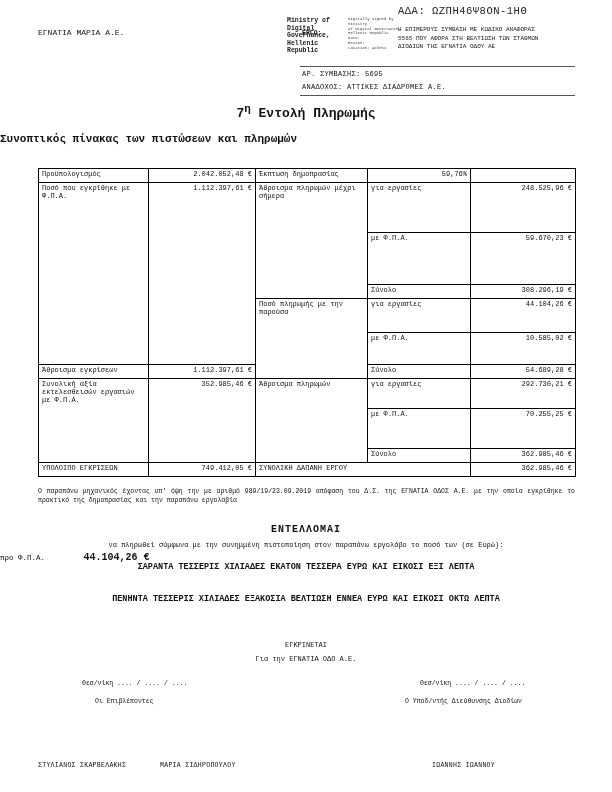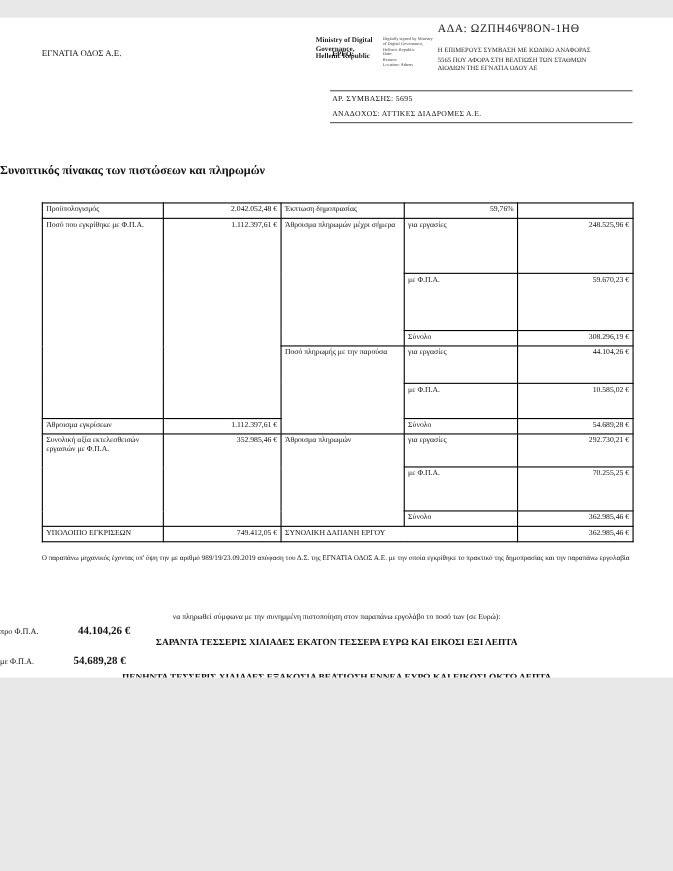--- a/index.html
+++ b/index.html
@@ -1,17 +1,17 @@
 <!DOCTYPE html>
 <html><head>
 <meta charset="utf-8">
 <style>
   html,body{margin:0;padding:0;background:#e8e8e8;}
-  .page{position:relative;width:612px;height:600px;background:#ffffff;
-        font-family:Liberation Serif, serif;color:#111;overflow:hidden;margin:16px auto;}
+  .page{position:relative;width:612px;height:792px;background:#ffffff;
+        font-family:Liberation Mono, monospace;color:#111;overflow:hidden;margin:0 auto;}
   .abs{position:absolute;}
   .ada{font-size:10.5px;letter-spacing:.5px;color:#222;}
   .company{font-size:8px;}
   .stamp-bold{font-size:6.5px;font-weight:bold;line-height:7.5px;white-space:pre-line;color:#222;}
   .stamp-tiny{font-size:4px;line-height:4.8px;white-space:pre-line;color:#444;}
   .proj-label{font-size:6.5px;font-weight:bold;}
   .proj-lines{font-size:6px;line-height:8.5px;white-space:pre-line;color:#222;}
   .hline{border-top:1px solid #555;height:0;}
   .contract-line{font-size:7px;letter-spacing:.3px;}
   .title{width:612px;text-align:center;font-size:13px;font-weight:bold;}
@@ -31,21 +31,21 @@
   .small-center{width:612px;text-align:center;font-size:7px;}
   .sig{font-size:6.5px;}
   .name{font-size:6.5px;letter-spacing:.3px;}
 </style>
 </head>
 <body>
 
 <div class="page">
 
   <div class="abs ada" style="left:398px;top:5px;">ΑΔΑ: ΩΖΠΗ46Ψ8ΟΝ-1ΗΘ</div>
-  <div class="abs company" style="left:38px;top:28px;">ΕΓΝΑΤΙΑ ΟΔΟΣ Α.Ε.</div>
+  <div class="abs company" style="left:38px;top:28px;">ΕΓΝΑΤΙΑ ΜΑΡΙΑ Α.Ε.</div>
 
   <div class="abs stamp-bold" style="left:287px;top:17px;width:58px;">Ministry of Digital
 Governance,
 Hellenic Republic</div>
   <div class="abs stamp-tiny" style="left:348px;top:17px;width:55px;">Digitally signed by Ministry
 of Digital Governance,
 Hellenic Republic
 Date:
 Reason:
 Location: Athens</div>
@@ -59,20 +59,23 @@
   <div class="abs contract-line" style="left:302px;top:70px;">
     <span>ΑΡ. ΣΥΜΒΑΣΗΣ:</span>
     <span>5695</span>
   </div>
   <div class="abs contract-line" style="left:302px;top:83px;">
     <span>ΑΝΑΔΟΧΟΣ:</span>
     <span>ΑΤΤΙΚΕΣ ΔΙΑΔΡΟΜΕΣ Α.Ε.</span>
   </div>
   <div class="abs hline" style="left:300px;top:95px;width:275px;"></div>
 
+  <div class="abs title" style="top:103px;">
+    <span>7</span><sup>η</sup><span> Εντολή Πληρωμής</span>
+  </div>
   <div class="abs subtitle" style="top:133px;">Συνοπτικός πίνακας των πιστώσεων και πληρωμών</div>
 
   <table class="tbl abs" style="left:38px;top:168px;">
     <colgroup>
       <col style="width:110px">
         <col style="width:107px">
         <col style="width:112px">
         <col style="width:103px">
         <col style="width:105px">
     </colgroup>
@@ -133,32 +136,29 @@
       <td class="lbl">ΥΠΟΛΟΙΠΟ ΕΓΚΡΙΣΕΩΝ</td>
       <td class="val">749.412,05 €</td>
       <td class="lbl" colspan="2">ΣΥΝΟΛΙΚΗ ΔΑΠΑΝΗ ΕΡΓΟΥ</td>
       <td class="val">362.985,46 €</td>
     </tr>
   </tbody>
     </table>
 
   <div class="abs note" style="left:38px;top:488px;width:537px;">Ο παραπάνω μηχανικός έχοντας υπ' όψη την με αριθμό 989/19/23.09.2019 απόφαση του Δ.Σ. της ΕΓΝΑΤΙΑ ΟΔΟΣ Α.Ε. με την οποία εγκρίθηκε το πρακτικό της δημοπρασίας και την παραπάνω εργολαβία</div>
 
+  <div class="abs order-head" style="top:524px;">ΕΝΤΕΛΛΟΜΑΙ</div>
   <div class="abs order-text" style="top:541px;">να πληρωθεί σύμφωνα με την συνημμένη πιστοποίηση στον παραπάνω εργολάβο το ποσό των (σε Ευρώ):</div>
 
   <div class="abs amtline" style="top:552px;">
     <span class="lab">προ Φ.Π.Α.</span>
     <span class="amt">44.104,26 €</span>
   </div>
   <div class="abs words" style="top:562px;">ΣΑΡΑΝΤΑ ΤΕΣΣΕΡΙΣ ΧΙΛΙΑΔΕΣ ΕΚΑΤΟΝ ΤΕΣΣΕΡΑ ΕΥΡΩ ΚΑΙ ΕΙΚΟΣΙ ΕΞΙ ΛΕΠΤΑ</div>
 
-  <div class="abs amtline" style="top:580px;">
-    <span class="lab">με Φ.Π.Α.</span>
-    <span class="amt">54.689,28 €</span>
-  </div>
   <div class="abs words" style="top:594px;">ΠΕΝΗΝΤΑ ΤΕΣΣΕΡΙΣ ΧΙΛΙΑΔΕΣ ΕΞΑΚΟΣΙΑ ΒΕΛΤΙΩΣΗ ΕΝΝΕΑ ΕΥΡΩ ΚΑΙ ΕΙΚΟΣΙ ΟΚΤΩ ΛΕΠΤΑ</div>
 
   <div class="abs small-center" style="top:641px;">ΕΓΚΡΙΝΕΤΑΙ</div>
   <div class="abs small-center" style="top:655px;">Για την ΕΓΝΑΤΙΑ ΟΔΟ Α.Ε.</div>
 
   <div class="abs sig" style="left:82px;top:680px;">Θεσ/νίκη .... / .... / ....</div>
   <div class="abs sig" style="left:95px;top:698px;">Οι Επιβλέποντες</div>
 
   <div class="abs sig" style="left:420px;top:680px;">Θεσ/νίκη .... / .... / ....</div>
   <div class="abs sig" style="left:405px;top:698px;">Ο Υποδ/ντής Διεύθυνσης Διοδίων</div>

